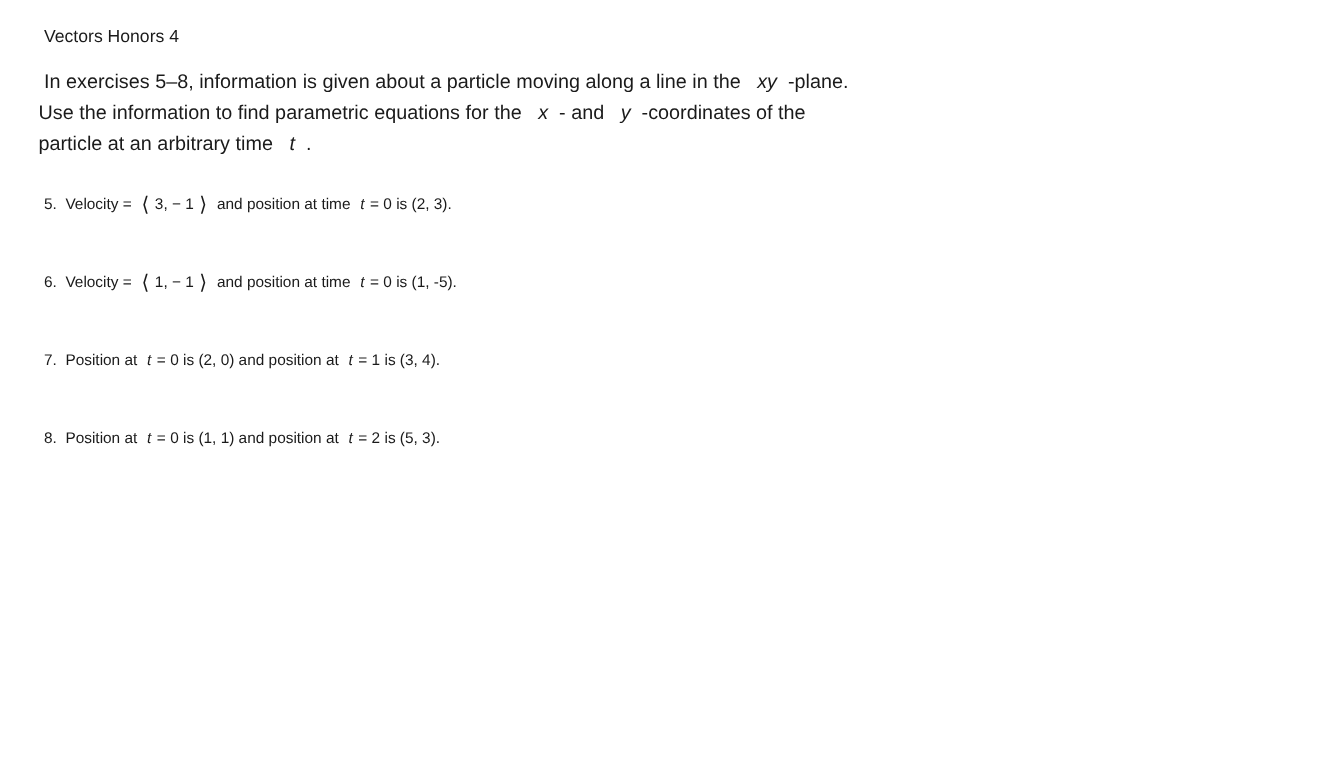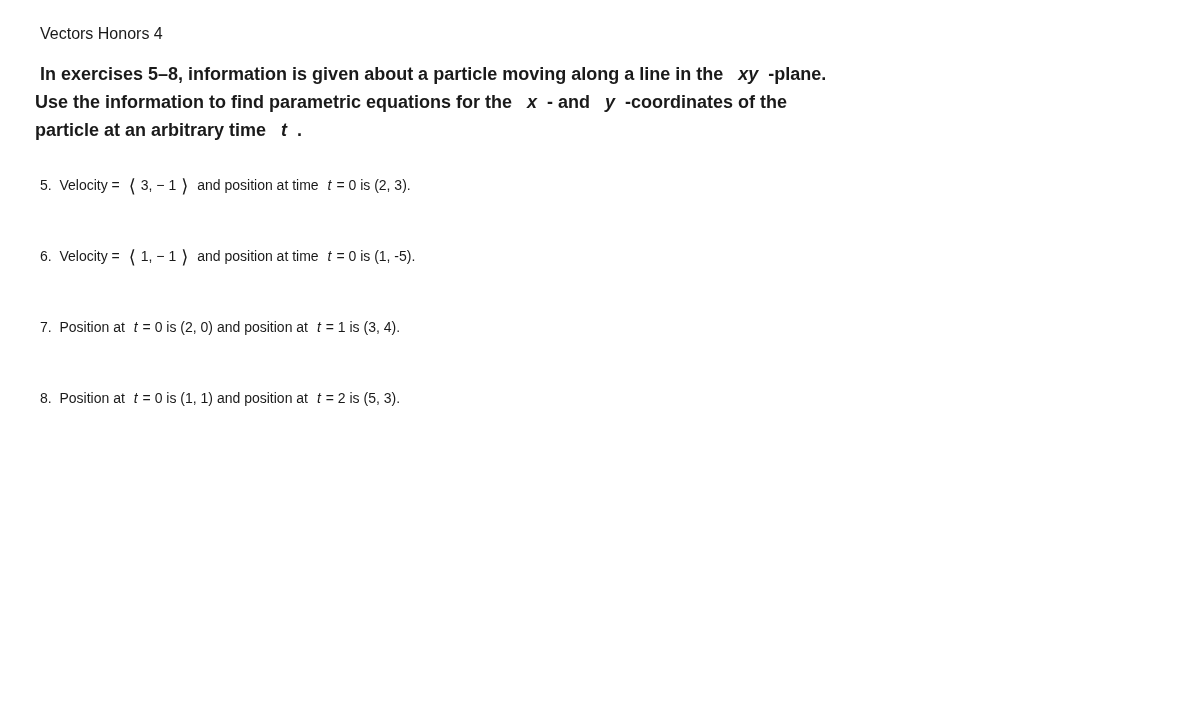--- a/index.html
+++ b/index.html
@@ -48,21 +48,21 @@
 
     .var-t {
       font-style: italic;
     }
 
     .var-xy {
       font-style: italic;
     }
 
     .bold-text {
-      font-weight: bold;
+      font-weight: normal;
     }
   </style>
 </head>
 <body>
 
 <div class="page-title">
   <span>Vectors Honors 4</span>
 </div>
 
 <div class="instructions bold-text">

